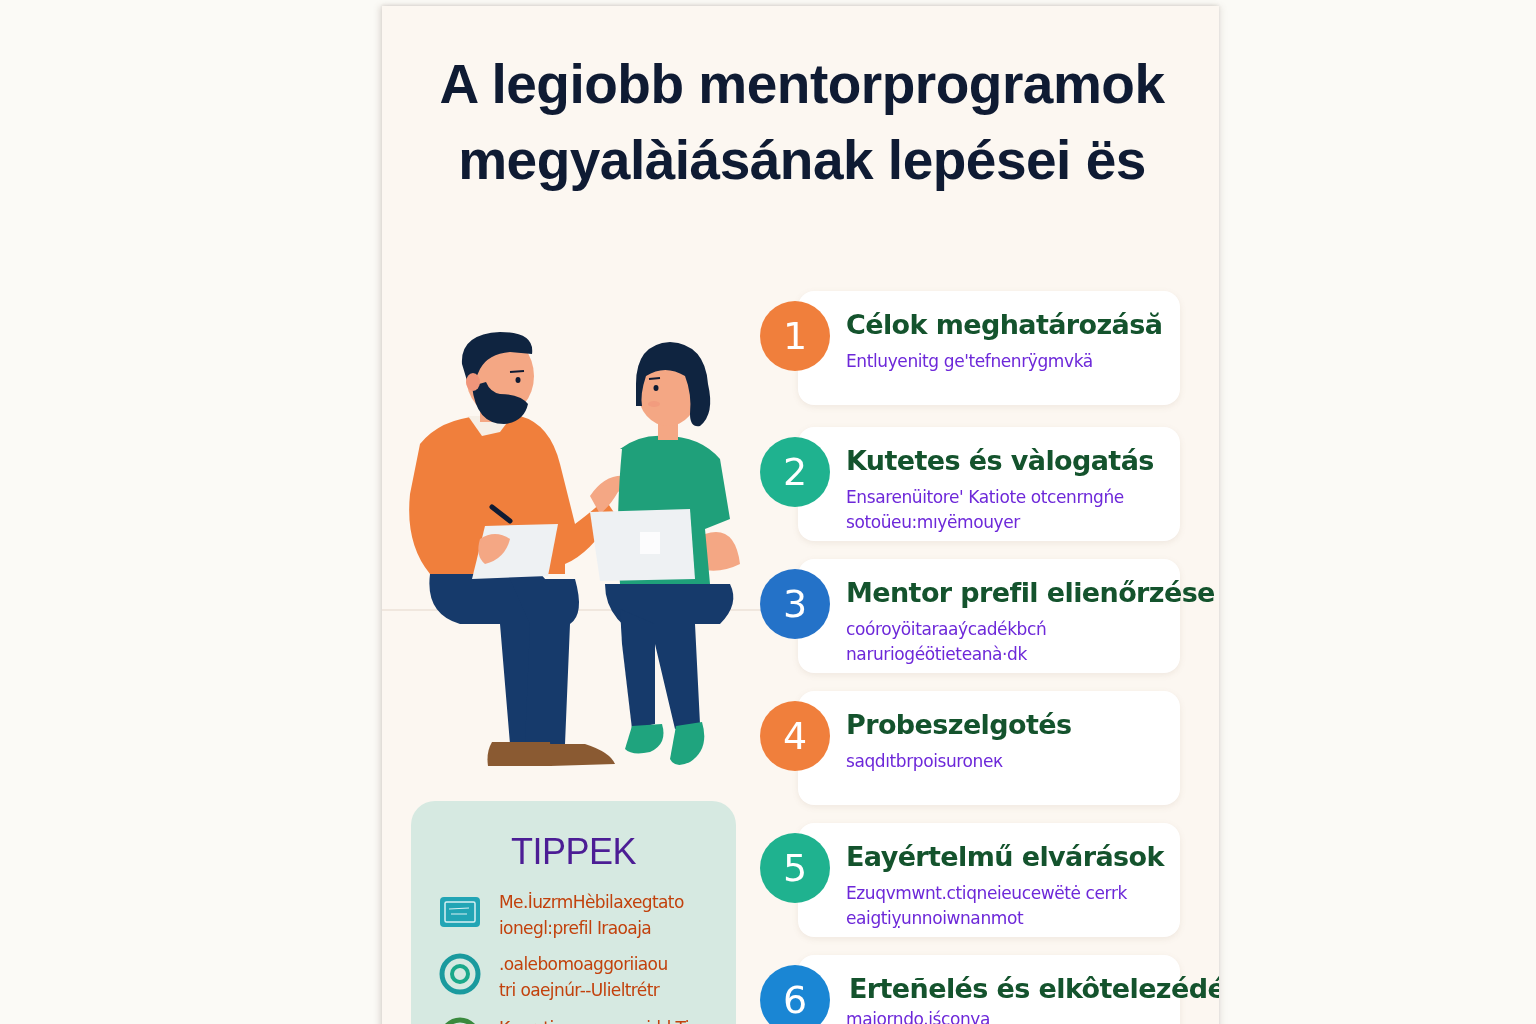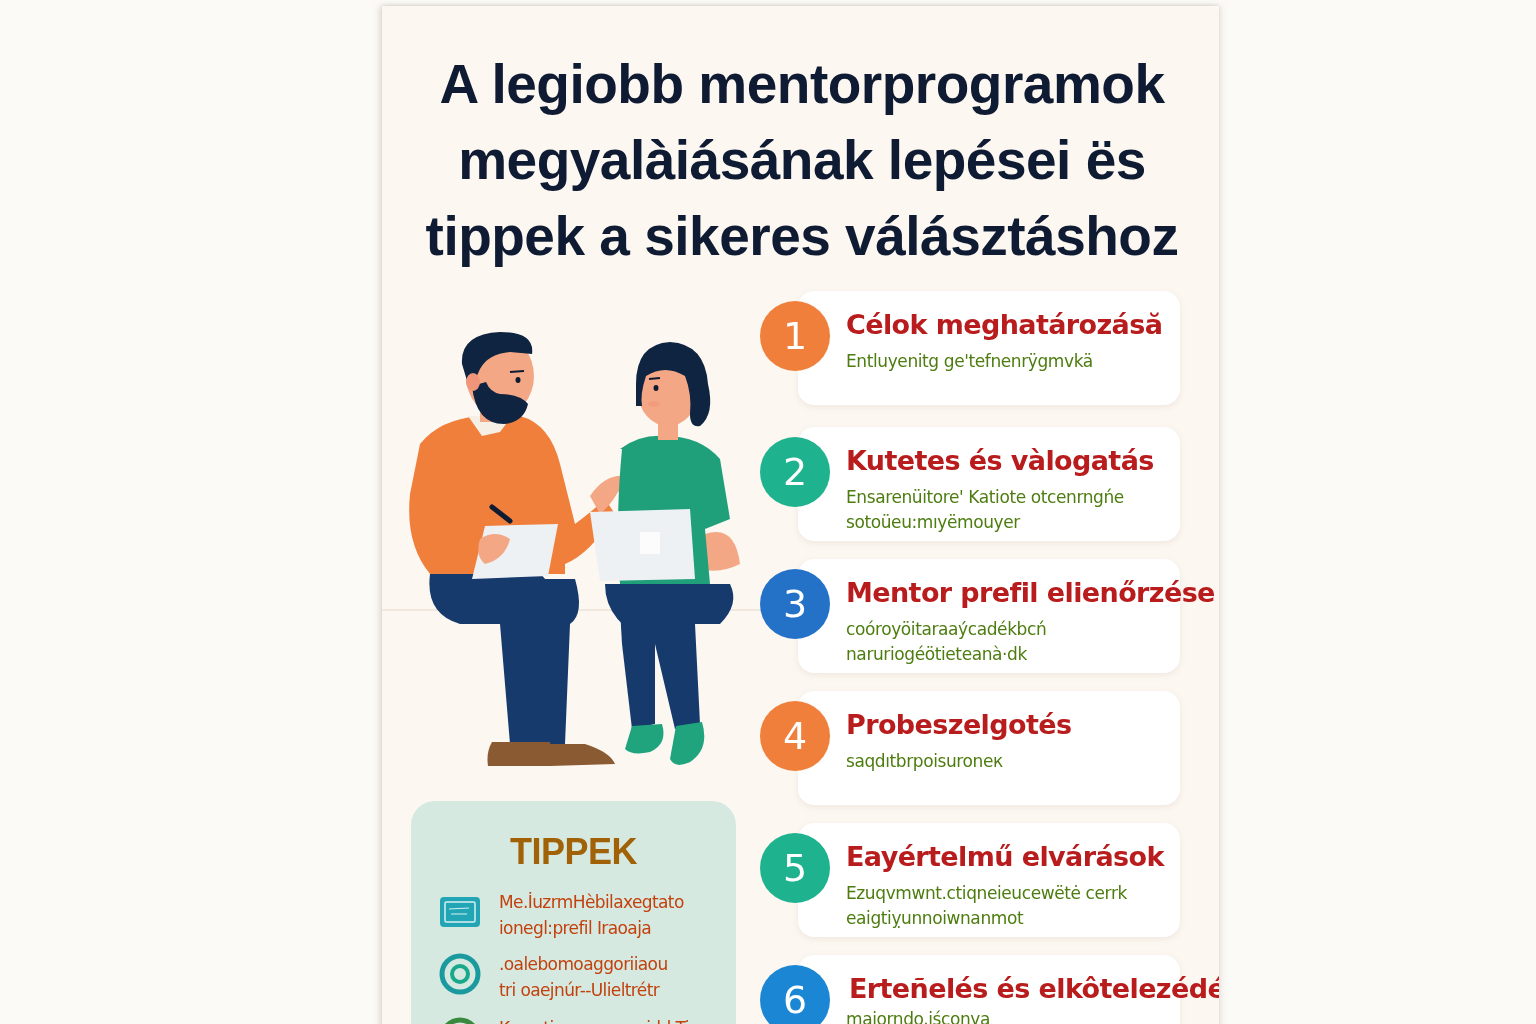--- a/index.html
+++ b/index.html
@@ -58,49 +58,49 @@
     color: #fff;
     font-size: 38px;
     display: flex; align-items: center; justify-content: center;
     font-family: "DejaVu Sans", sans-serif;
   }
   .step-title {
     position: absolute;
     left: 86px; top: 18px;
     font-size: 27px;
     font-weight: 700;
-    color: #b91c1c;
+    color: #14532d;
     white-space: nowrap;
     font-family: "DejaVu Sans", sans-serif;
     letter-spacing: -0.6px;
   }
   .step-desc {
     position: absolute;
     left: 86px; top: 58px;
     width: 300px;
     font-size: 17px;
     line-height: 25px;
-    color: #4d7c0f;
+    color: #6d28d9;
     font-family: "DejaVu Sans", sans-serif;
     letter-spacing: -0.4px;
   }
   .step-desc span { display:block; white-space: nowrap; overflow: hidden; }
 
   
   .tips {
     position: absolute;
     left: 29px; top: 795px;
     width: 325px; height: 260px;
     background: #d6e9e1;
     border-radius: 24px;
   }
   .tips-title {
     position: absolute; left: 0; top: 30px; width: 100%;
     text-align: center;
-    font-size: 36px; font-weight: 700; color: #a16207;
+    font-size: 36px; font-weight: 400; color: #4c1d95;
     letter-spacing: -0.5px;
   }
   .tip {
     position: absolute; left: 28px; width: 290px;
   }
   .tip-icon { position: absolute; left: 0; top: 2px; width: 42px; height: 42px; }
   .tip-text {
     position: absolute; left: 60px; top: 0;
     font-size: 17px; line-height: 26px; color: #c2410c;
     font-family: "DejaVu Sans", sans-serif;
@@ -109,21 +109,20 @@
   .tip-text span { display:block; white-space: nowrap; }
 </style>
 </head>
 <body>
 
 <div class="poster">
 
   <h1 class="title">
     <span>A legiobb mentorprogramok</span>
     <span>megyalàiásának lepései ës</span>
-    <span>tippek a sikeres válásztáshoz</span>
   </h1>
 
   <div class="floor-line"></div>
 
   <svg class="illustration" viewBox="0 0 350 460" xmlns="http://www.w3.org/2000/svg">
 
     <g>
 
       <path d="M30 250 Q25 290 60 300 L100 300 L110 420 L150 420 L150 300 Q155 260 140 250 Z" fill="#163a6b"></path>
       <path d="M110 255 L175 255 Q185 290 170 300 L165 420 L125 420 L130 300 Z" fill="#163a6b"></path>

